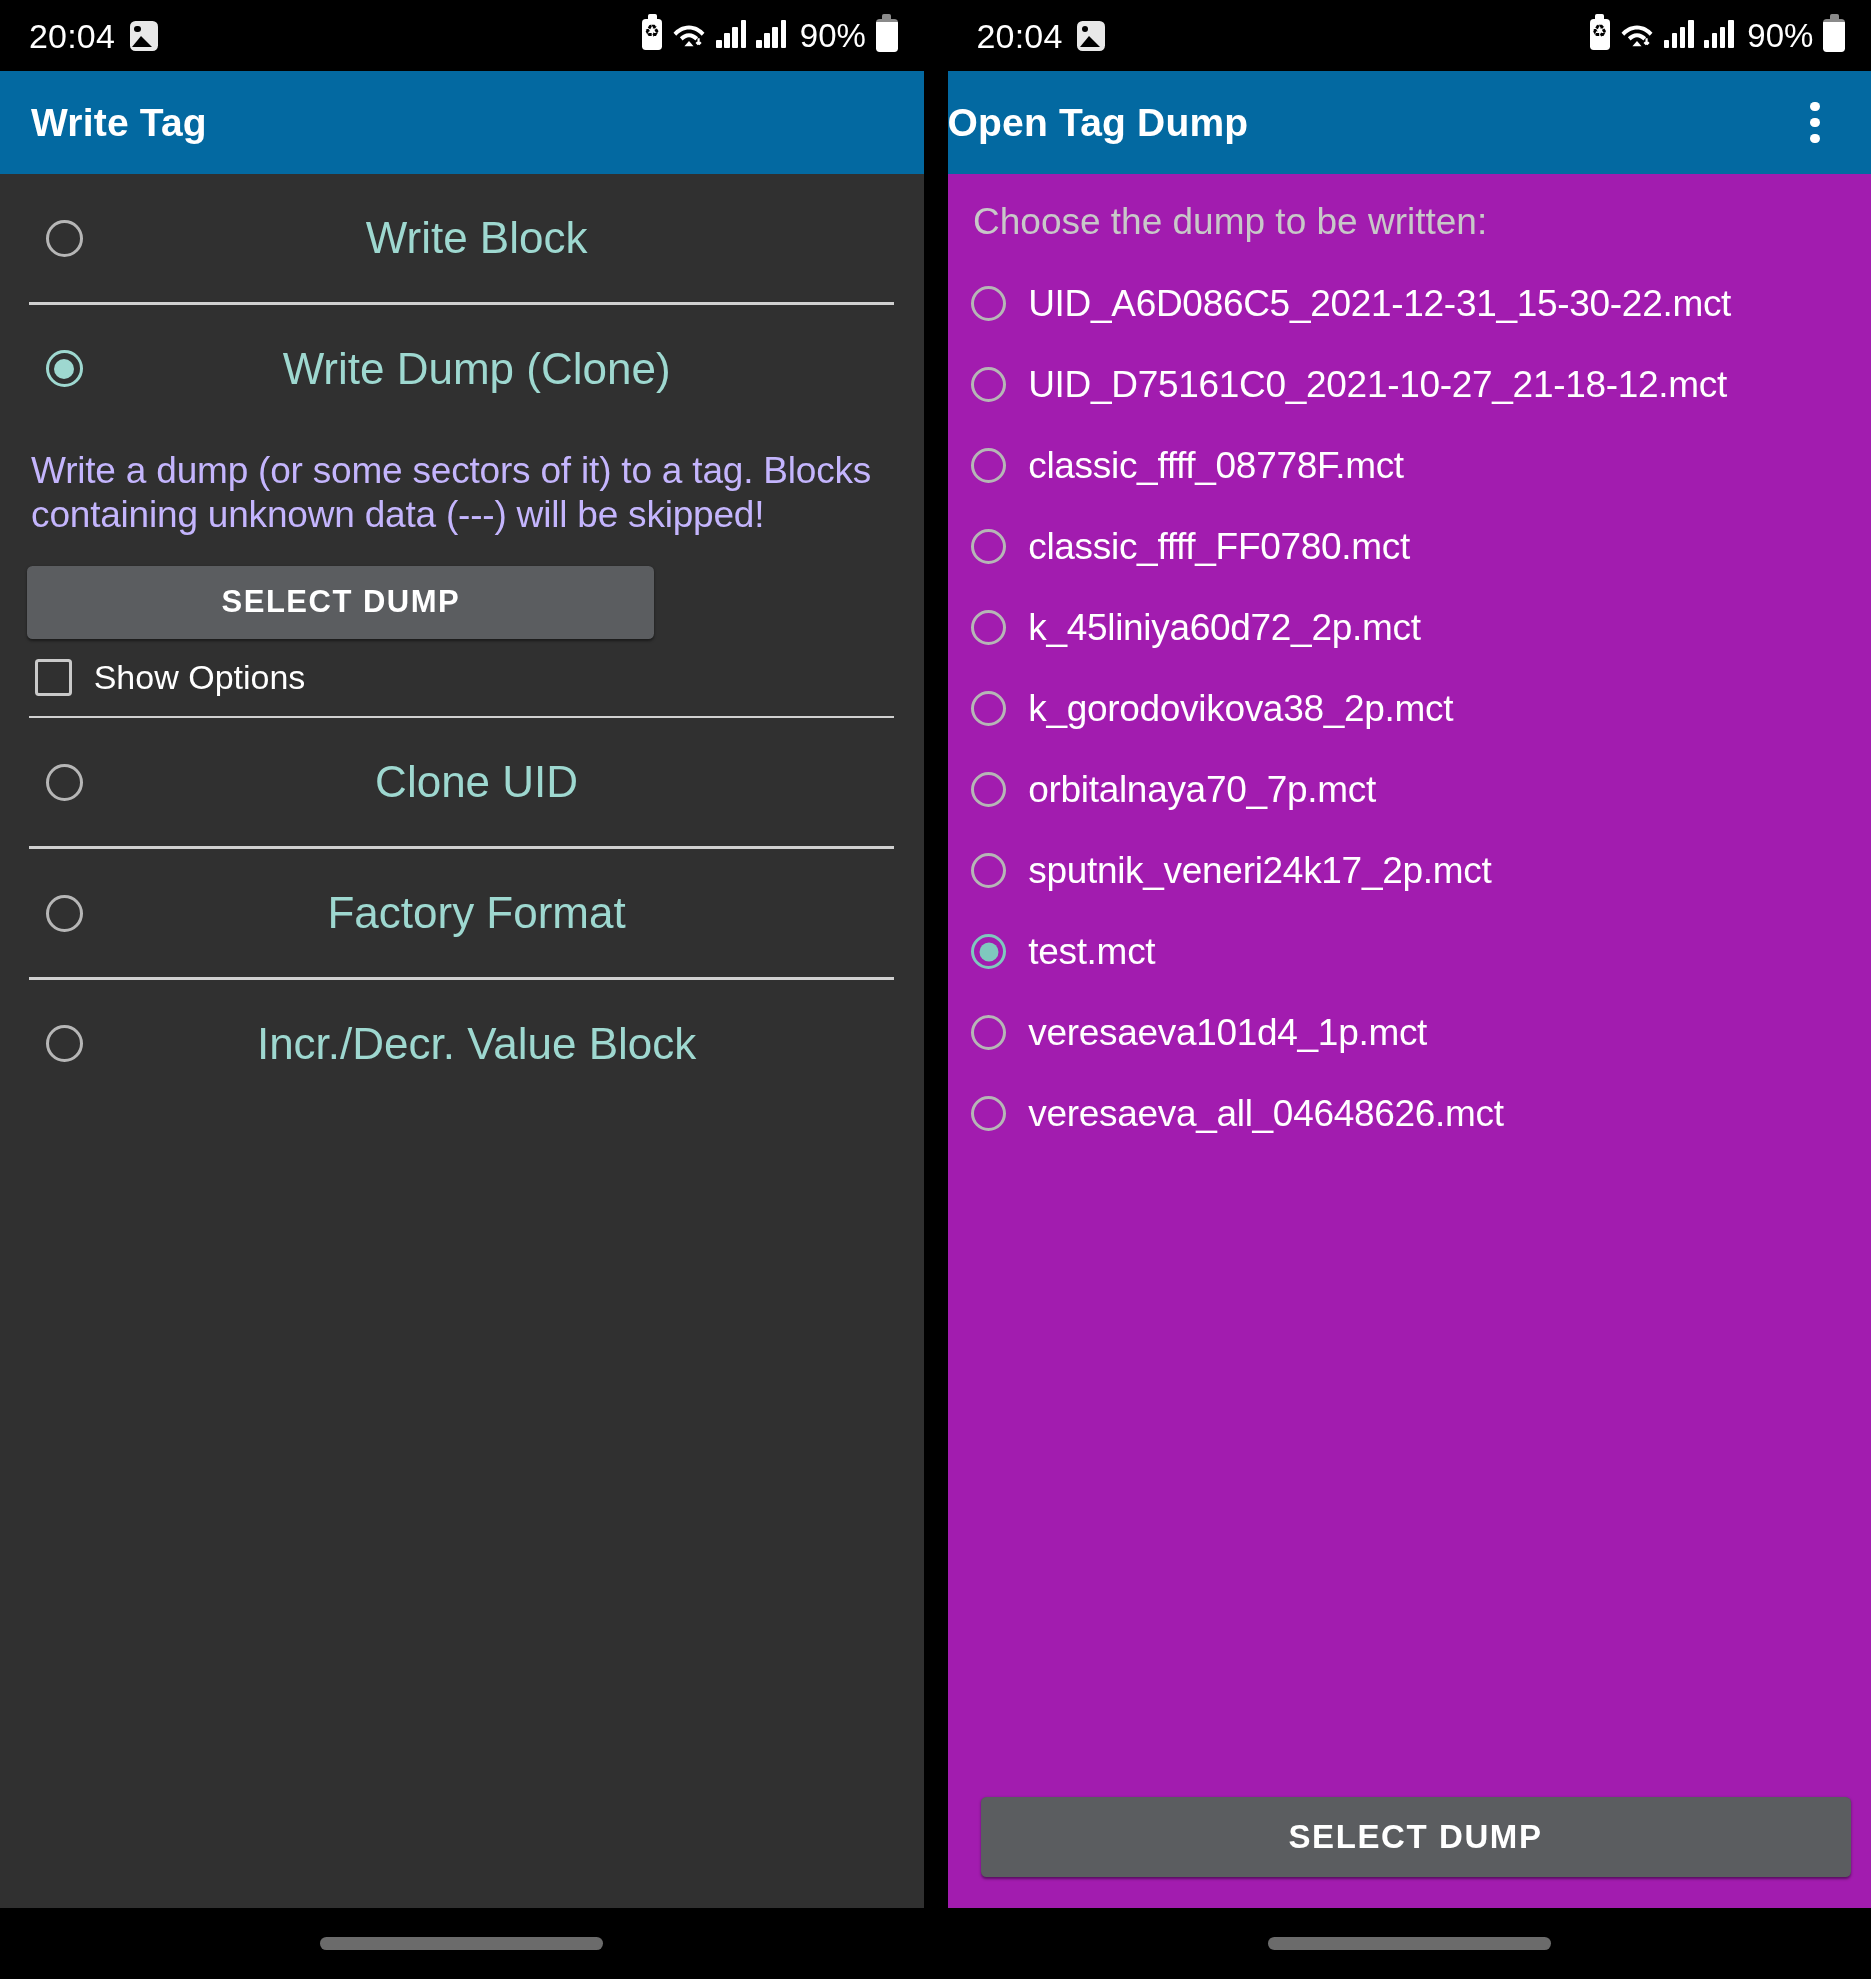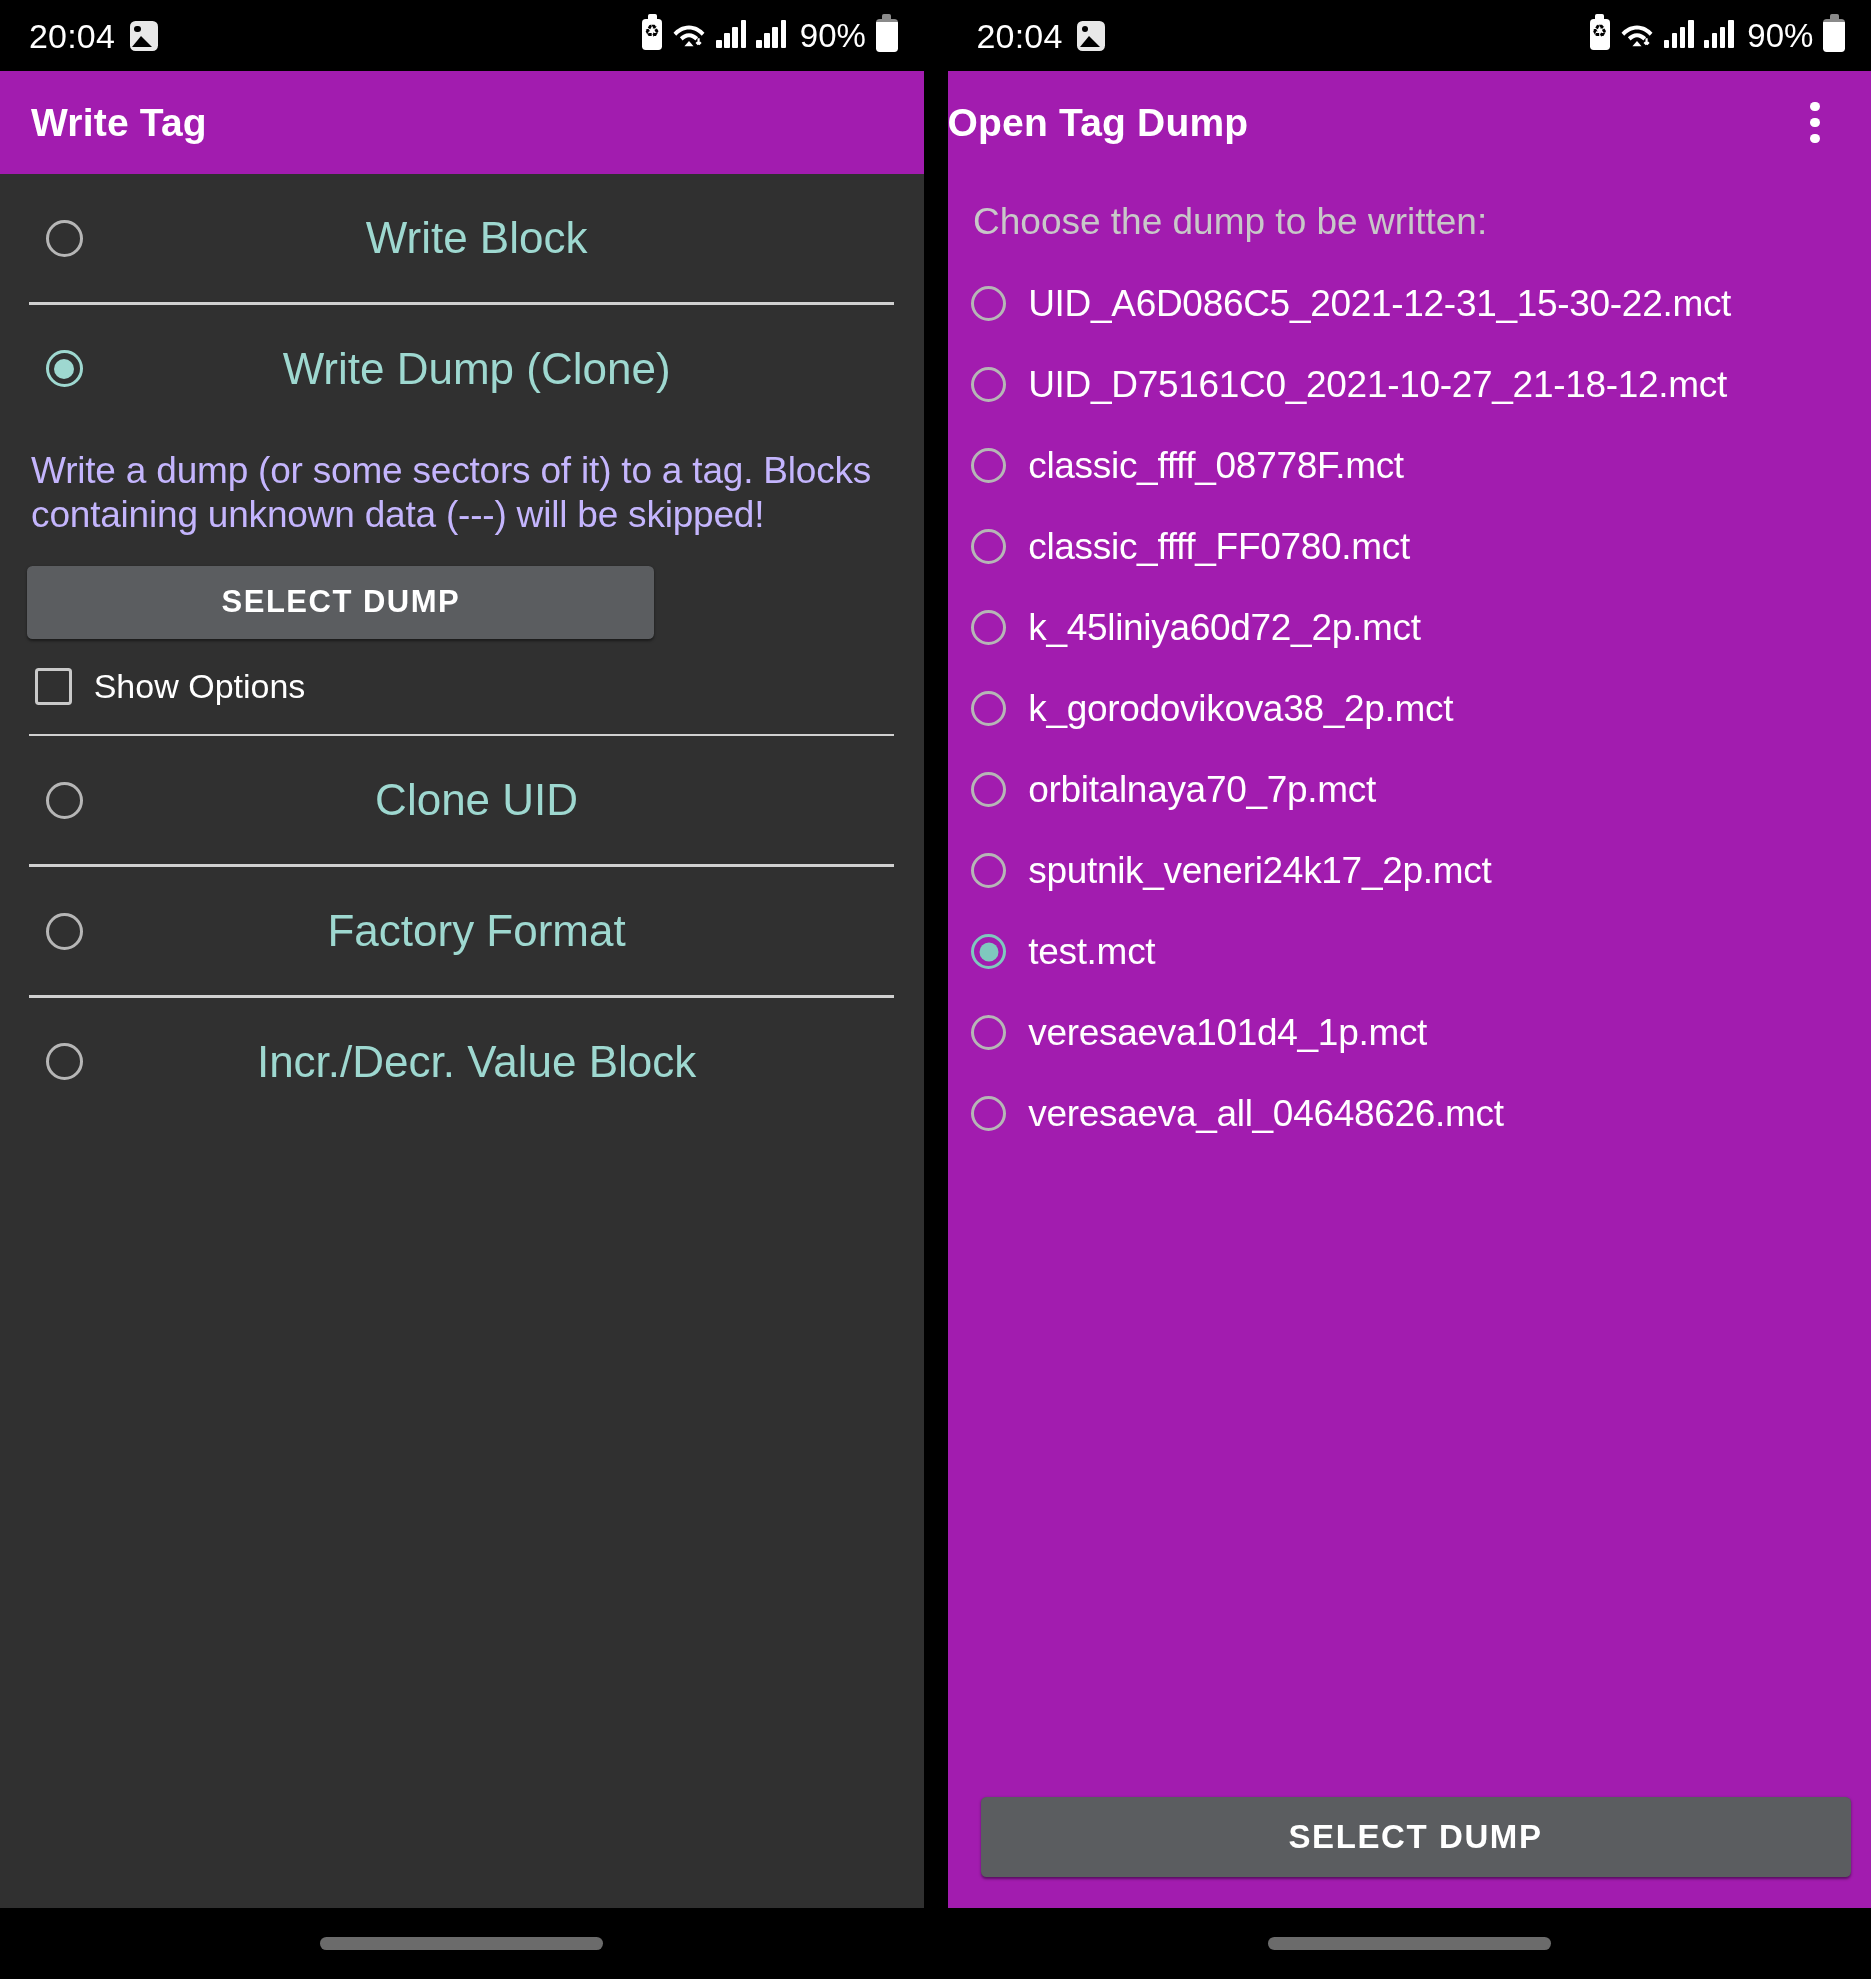--- a/index.html
+++ b/index.html
@@ -88,21 +88,21 @@
     position: relative;
   }
   .icon-batt::before {
     content: ""; position: absolute; top: -4.6px; left: 6.4px;
     width: 9.1px; height: 4.6px; background: #8a8a8a; border-radius: 1.8px 1.8px 0 0;
   }
 
   
   .appbar {
     height: 103px; flex: 0 0 103px;
-    background: #a21caf;
+    background: #0369a1;
     display: flex; align-items: center;
     padding: 0 31px;
     position: relative;
   }
   .appbar-title {
     color: #ffffff; font-size: 39px; font-weight: bold;
     letter-spacing: 0.2px;
   }
   .appbar.right-bar { justify-content: flex-start; padding-left: 0; }
   .appbar.right-bar .appbar-title { margin-left: 0; font-weight: bold; }
@@ -172,21 +172,21 @@
     color: #ffffff;
     font-size: 31px;
     font-weight: bold;
     letter-spacing: 1.5px;
     margin: 22px 0 0 0;
     font-family: "Liberation Sans", sans-serif;
     box-shadow: 0 1.8px 2.7px rgba(0,0,0,0.45);
   }
   .check-row {
     display: flex; align-items: center; gap: 22px;
-    height: 95px; padding-left: 7.3px;
+    height: 77px; padding-left: 7.3px;
   }
   .checkbox {
     width: 37px; height: 37px;
     border: 3.7px solid #c9c9c9; border-radius: 3.7px;
   }
   .check-label { color: #ffffff; font-size: 34px; }
 
   
   .body-right {
     flex: 1 1 auto;

